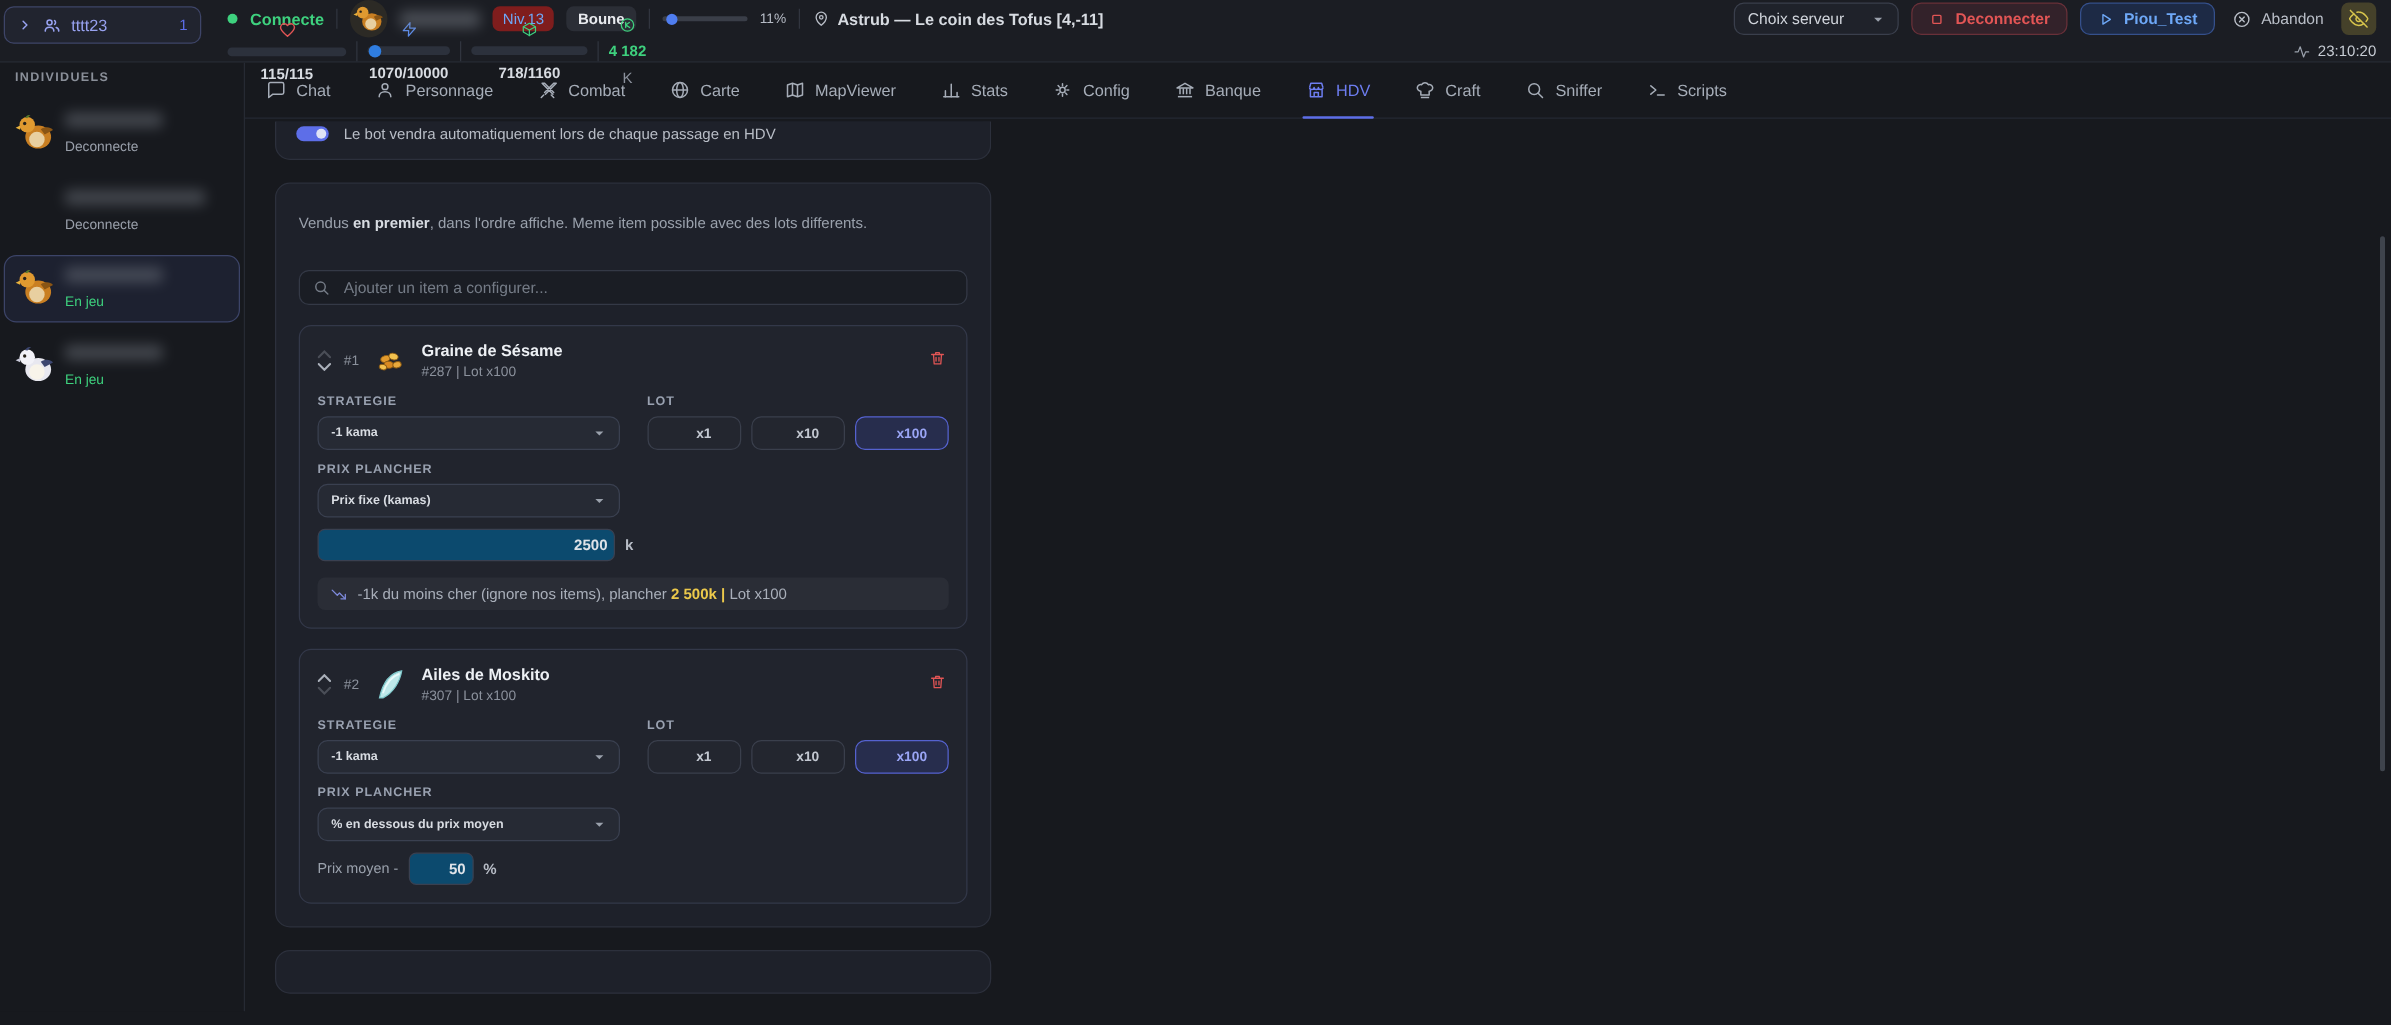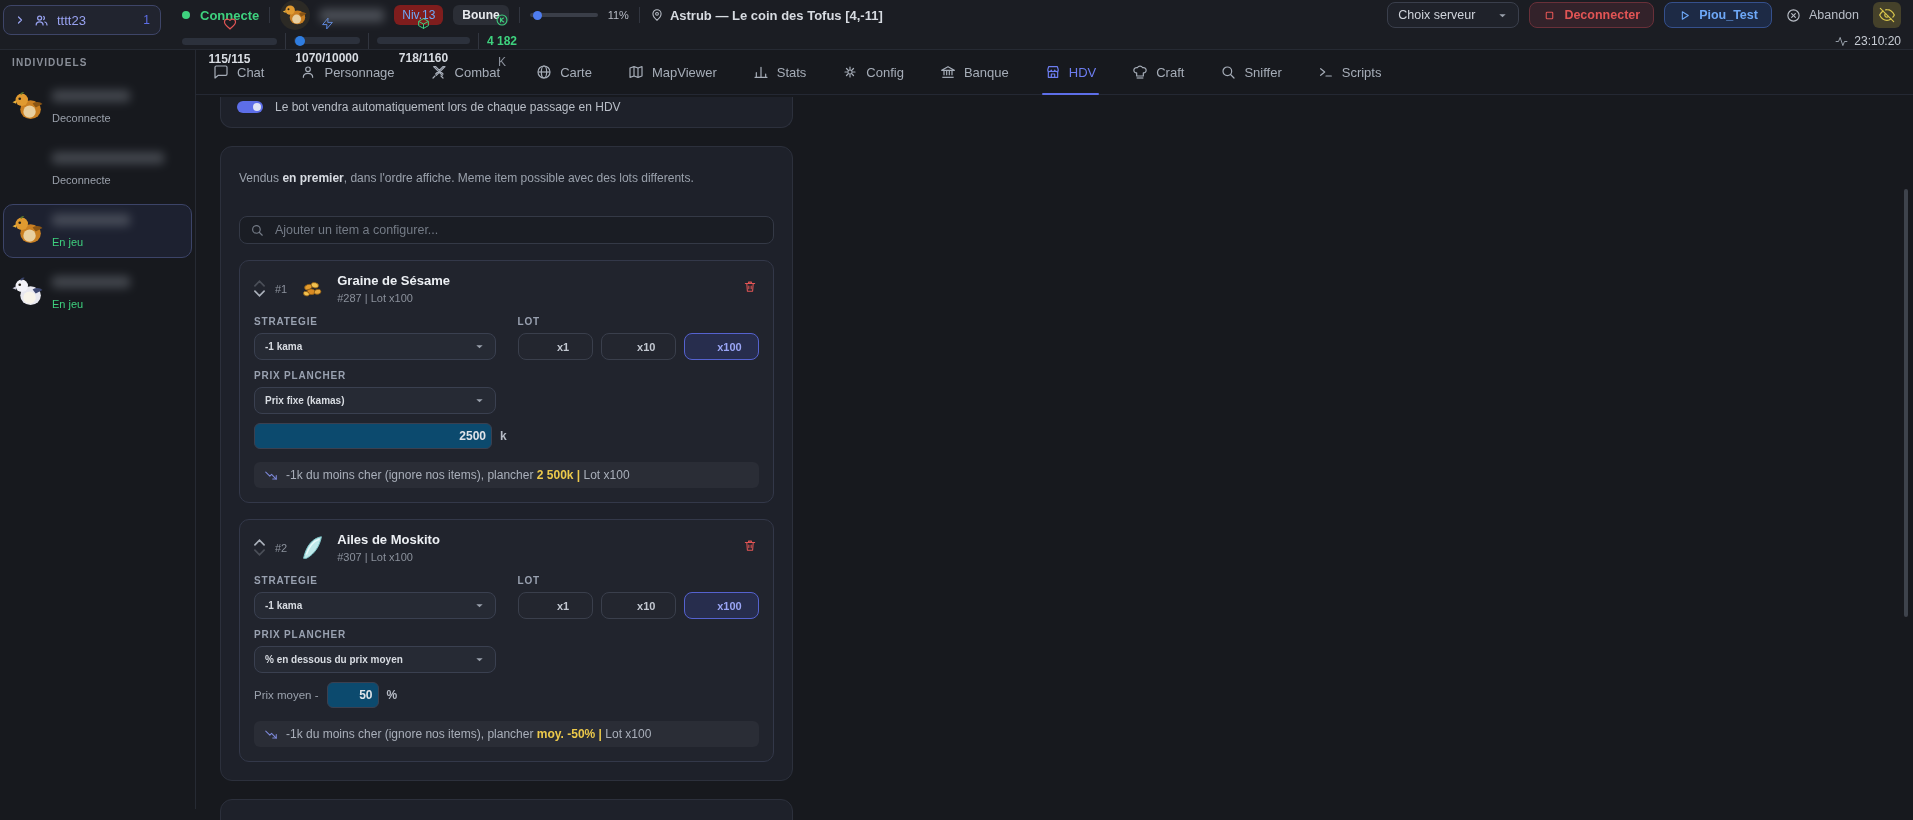--- a/index.html
+++ b/index.html
@@ -568,29 +568,20 @@
             <svg width="11" height="11" viewBox="0 0 24 24" fill="#9aa1ac">
                 <path d="M5 9l7 7 7-7z"></path>
               </svg>
           </div>
           <div class="price-row">
             <span class="avg-label">Prix moyen -</span>
             <input class="price-input small" value="50" style="">
             <span class="unit">%</span>
           </div>
 
-          <div class="summary">
-            <svg width="14" height="14" viewBox="0 0 24 24" fill="none" stroke="#7d89da" stroke-width="1.8" stroke-linecap="round" stroke-linejoin="round">
-                <polyline points="3 7 10 14 13 11 21 19"></polyline>
-                <polyline points="15 19 21 19 21 13"></polyline>
-              </svg>
-            <span class="txt">
-              <span>-1k du moins cher (ignore nos items), plancher </span><span class="hl">moy. -50%</span><span class="sep"> | </span><span>Lot x100</span>
-            </span>
-          </div>
         </div>
       </section>
 
       <section class="card">
         
         
         
       </section>
 
     </div>

